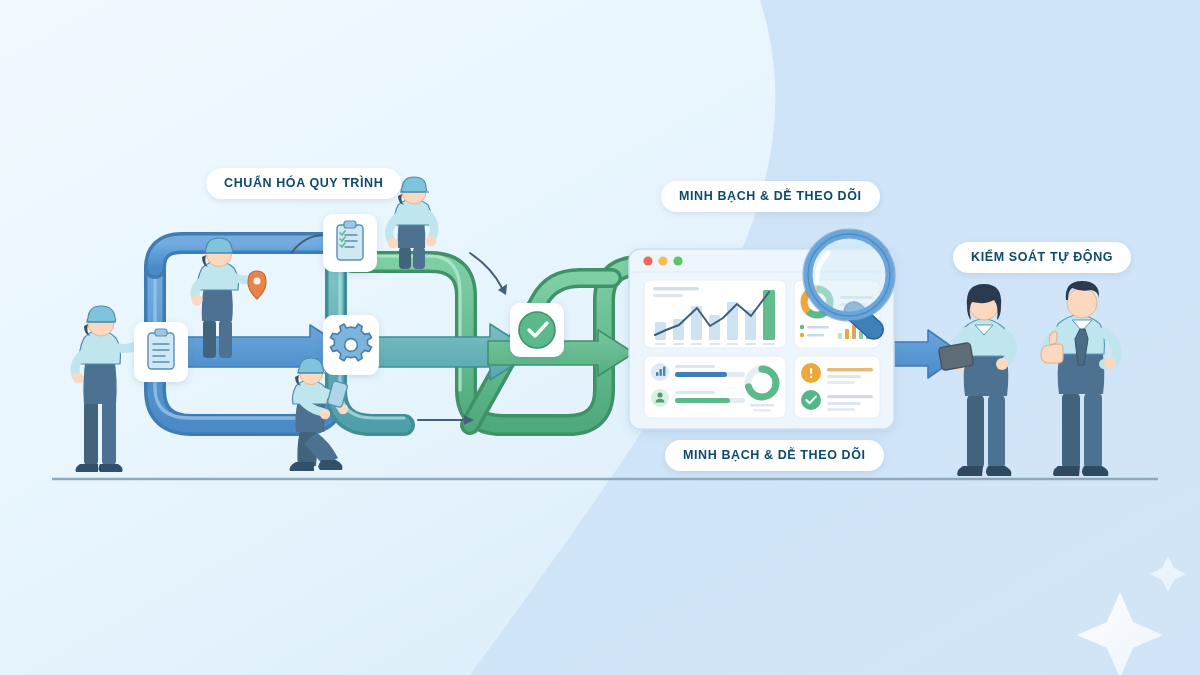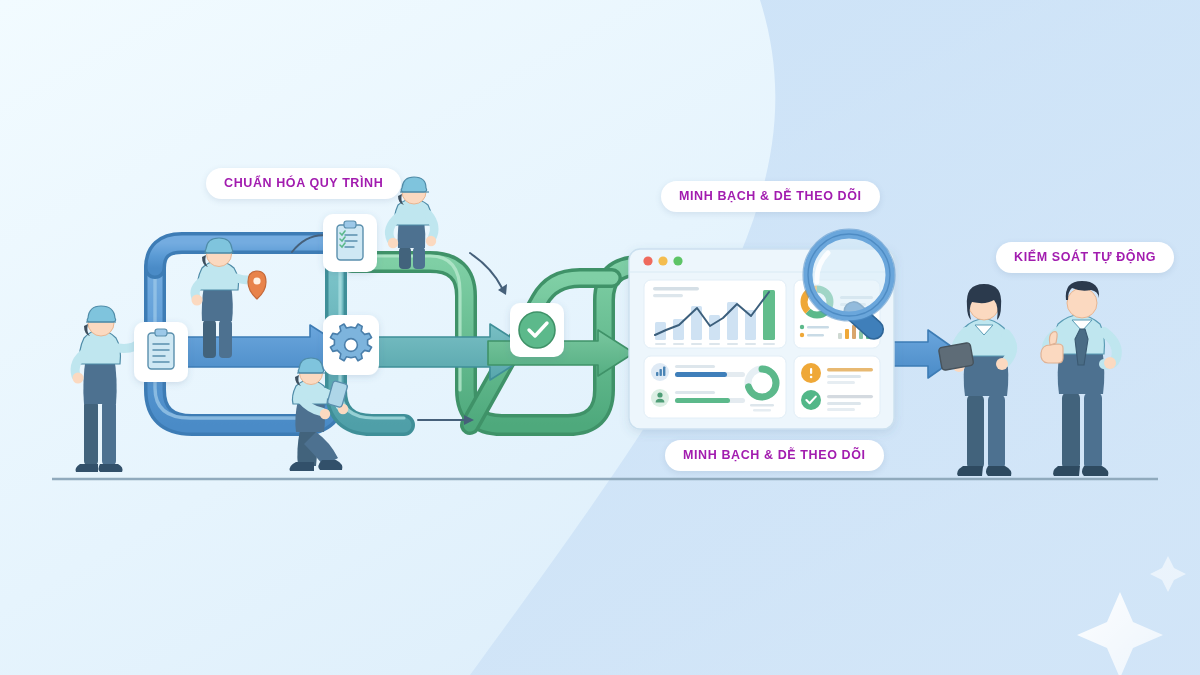--- a/index.html
+++ b/index.html
@@ -8,33 +8,33 @@
     font-family:"Liberation Sans","DejaVu Sans",sans-serif;
     background:#eaf6fd;
   }
   #stage{position:relative;width:1200px;height:675px;overflow:hidden;}
   #bg{position:absolute;inset:0;}
   .pill{
     position:absolute;
     background:#ffffff;
     border-radius:999px;
     box-shadow:0 2px 6px rgba(60,90,130,.13);
-    color:#a21caf;
+    color:#0c4a6e;
     font-size:12.5px;
     font-weight:700;
     letter-spacing:.6px;
     white-space:nowrap;
     display:flex;align-items:center;justify-content:center;
     padding:8px 18px 9px;
     box-sizing:border-box;
   }
   #pill-standardize{left:206px;top:168px;}
   #pill-transparency-top{left:661px;top:181px;}
   #pill-transparency-bottom{left:665px;top:440px;}
-  #pill-control{left:996px;top:242px;}
+  #pill-control{left:953px;top:242px;}
   svg{display:block;}
   .scene{position:absolute;left:0;top:0;}
 </style>
 </head>
 <body>
 
 <div id="stage">
 
   <svg id="bg" width="1200" height="675" viewBox="0 0 1200 675">
     <defs>

